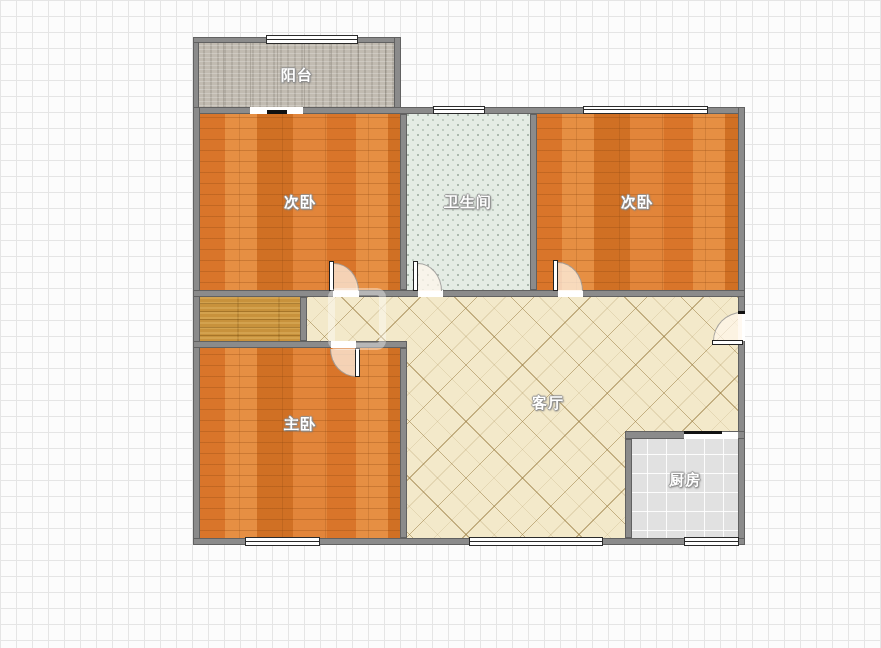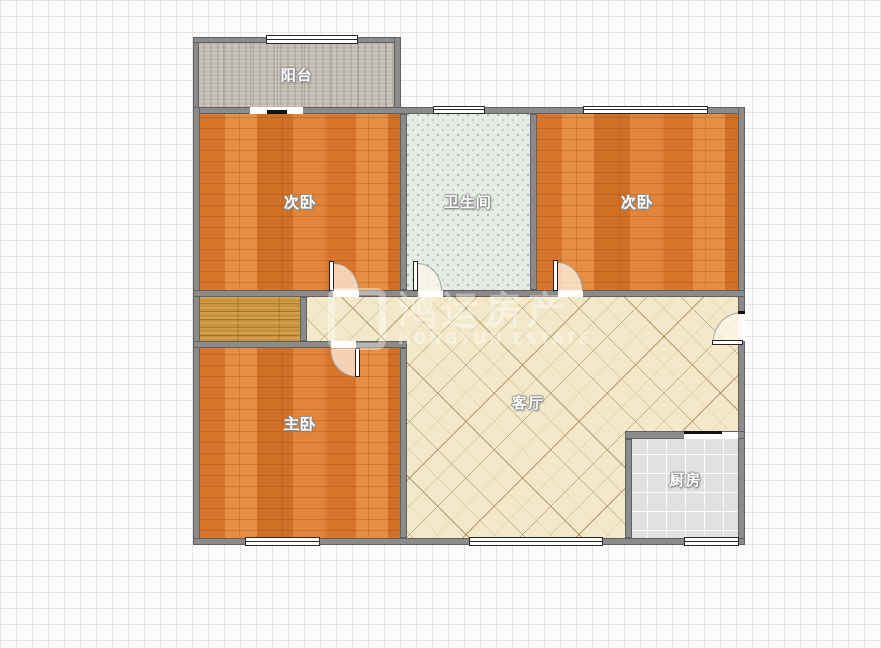--- a/index.html
+++ b/index.html
@@ -143,24 +143,20 @@
   <div class="gap" style="left:738px;top:314px;width:7px;height:27px"></div>
   <div class="bar" style="left:738px;top:311px;width:7px;height:3px"></div>
   <div class="fan tl" style="left:713px;top:312px;width:29px;height:29px"></div>
   <div class="leaf" style="left:712px;top:340px;width:31px;height:5px"></div>
 
   <div class="room-label" style="left:297px;top:75px">阳台</div>
   <div class="room-label" style="left:300px;top:202px">次卧</div>
   <div class="room-label" style="left:468px;top:202px">卫生间</div>
   <div class="room-label" style="left:637px;top:202px">次卧</div>
   <div class="room-label" style="left:300px;top:424px">主卧</div>
-  <div class="room-label" style="left:528px;top:403px">客厅</div>
+  <div class="room-label" style="left:548px;top:403px">客厅</div>
   <div class="room-label" style="left:685px;top:480px">厨房</div>
 
   <div class="watermark">
     <div class="wm-logo"></div>
-    <div class="wm-text">
-      <span class="wm-cn">鸿运房产</span>
-      <span class="wm-en">HONGYUN ESTATE</span>
-    </div>
   </div>
 
 </div>
 
 </body></html>

